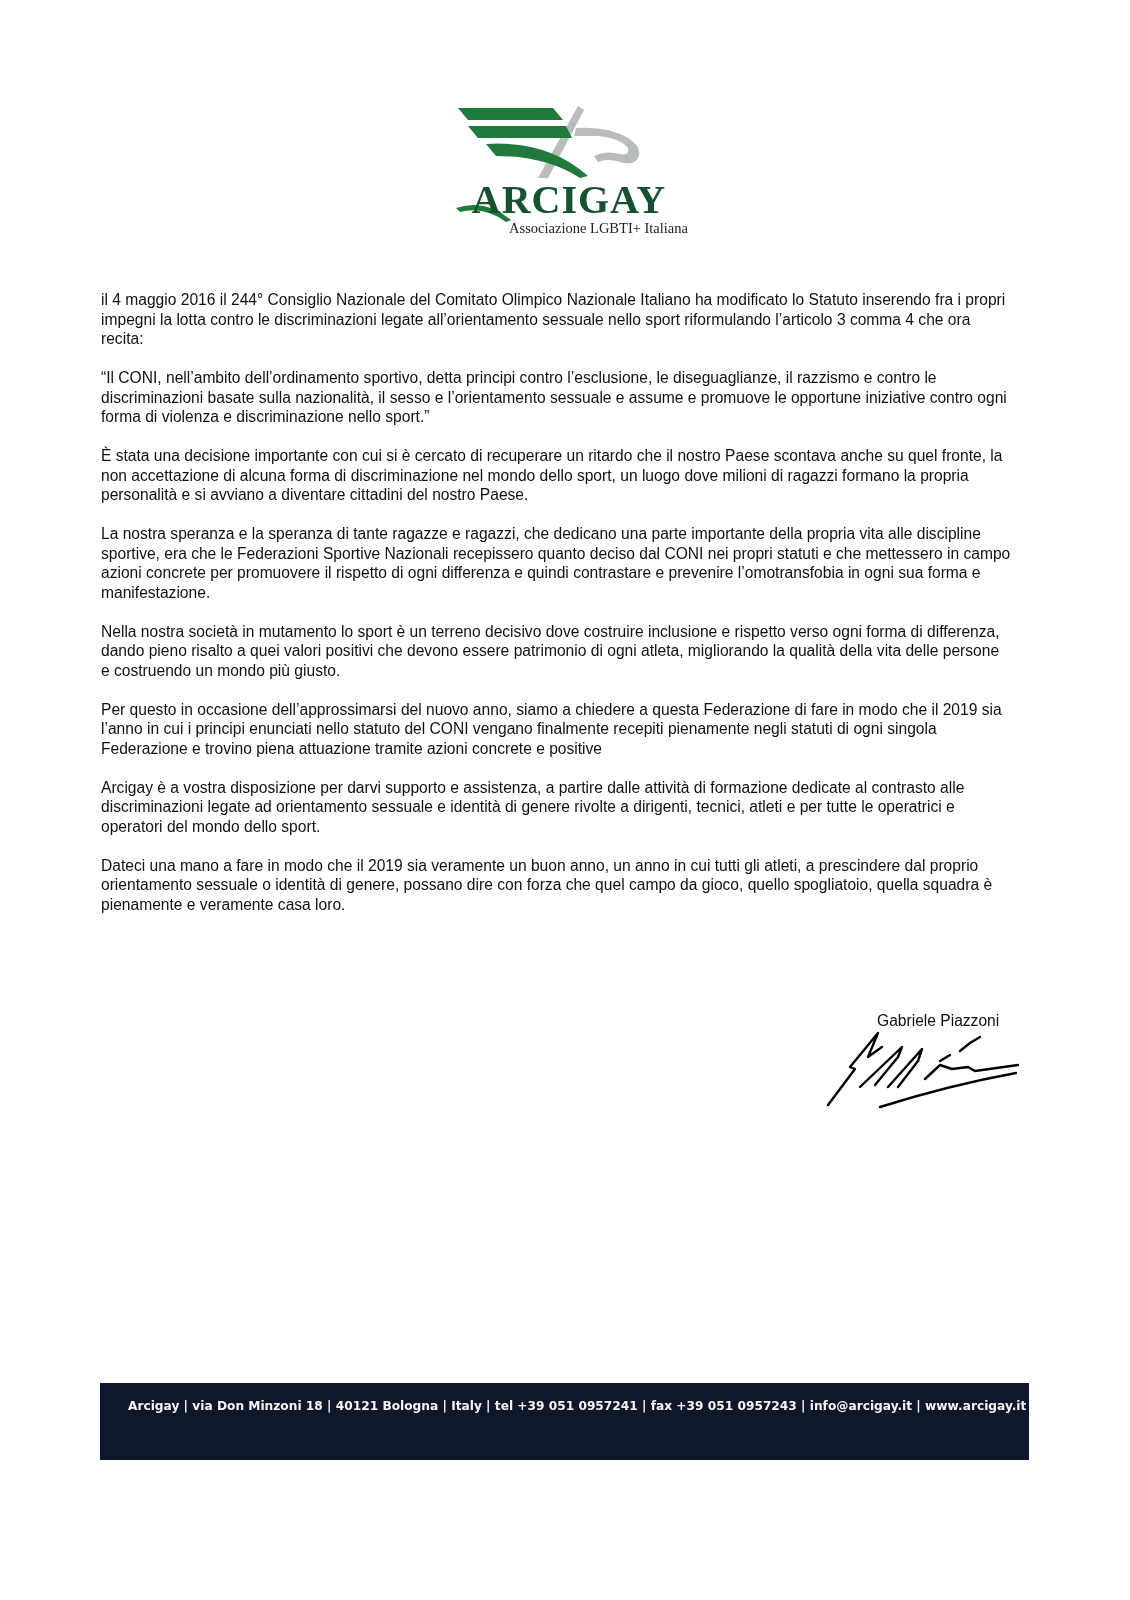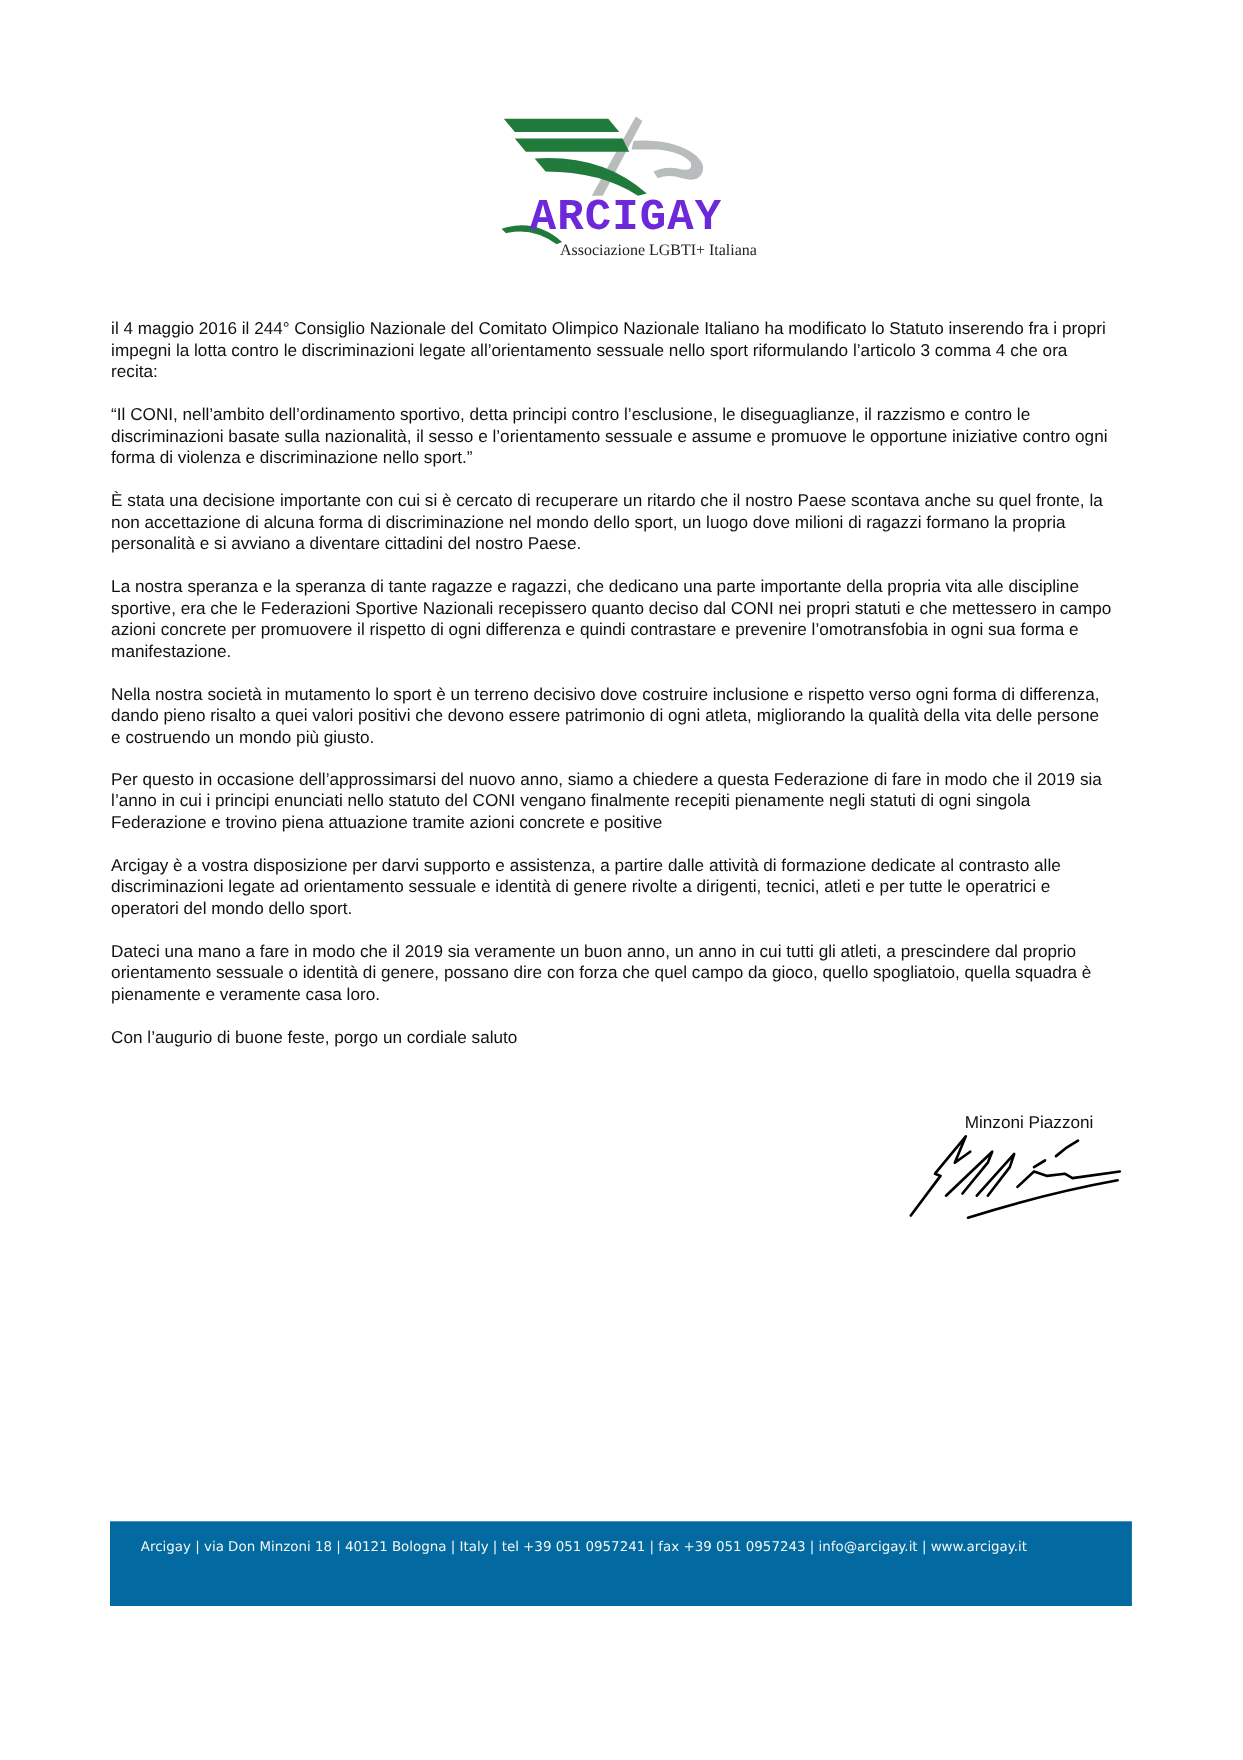--- a/index.html
+++ b/index.html
@@ -1,26 +1,26 @@
 <!DOCTYPE html>
 <html><head>
 <meta charset="utf-8">
 <style>
   html, body { margin: 0; padding: 0; background: #ffffff; }
   body { width: 1130px; height: 1600px; position: relative; overflow: hidden; font-family: "Liberation Sans", sans-serif; color: #111; }
   .logo { position: absolute; left: 448px; top: 98px; width: 240px; height: 145px; }
   .logo svg { position: absolute; left: 0; top: 0; }
-  .logo-word { position: absolute; left: 6px; top: 78px; width: 230px; text-align: center; font-family: Liberation Mono, monospace; font-weight: bold; font-size: 40px; letter-spacing: 1px; color: #6d28d9; }
+  .logo-word { position: absolute; left: 6px; top: 78px; width: 230px; text-align: center; font-family: Liberation Serif, serif; font-weight: bold; font-size: 40px; letter-spacing: 1px; color: #14532d; }
   .logo-sub { position: absolute; left: 0; top: 122px; width: 240px; text-align: right; font-family: "Liberation Serif", serif; font-size: 14.5px; color: #222; }
   .letter { position: absolute; left: 101px; top: 290px; width: 910px; font-size: 15.6px; line-height: 19.5px; }
   .letter p { margin: 0 0 19.5px 0; }
   .letter p.quote { }
   .signature-name { position: absolute; left: 877px; top: 1012px; font-size: 15.6px; }
   .signature-graphic { position: absolute; left: 820px; top: 1025px; }
-  .footer { position: absolute; left: 100px; top: 1383px; width: 929px; height: 77px; background: #0369a1; }
+  .footer { position: absolute; left: 100px; top: 1383px; width: 929px; height: 77px; background: #0f172a; font-weight: bold; }
   .footer-text { position: absolute; left: 28px; top: 16px; font-family: "DejaVu Sans", sans-serif; font-size: 12.2px; color: #f2f7f2; white-space: nowrap; }
 </style>
 </head>
 <body>
 
 <div class="logo">
   <svg width="240" height="90" viewBox="0 0 240 90">
 
     <path d="M90 80 L130 8 L136 12 L100 80 Z" fill="#b9bcbc"></path>
     <path d="M128 30 Q160 28 180 40 Q195 50 190 60 Q186 68 172 64 Q160 60 150 64 L146 58 Q158 52 172 56 Q182 58 180 50 Q172 40 150 38 L126 38 Z" fill="#b9bcbc"></path>
@@ -38,24 +38,23 @@
 
 <div class="letter">
   <p>il 4 maggio 2016 il 244° Consiglio Nazionale del Comitato Olimpico Nazionale Italiano ha modificato lo Statuto inserendo fra i propri impegni la lotta contro le discriminazioni legate all’orientamento sessuale nello sport riformulando l’articolo 3 comma 4 che ora recita:</p>
   <p class="quote">“Il CONI, nell’ambito dell’ordinamento sportivo, detta principi contro l’esclusione, le diseguaglianze, il razzismo e contro le discriminazioni basate sulla nazionalità, il sesso e l’orientamento sessuale e assume e promuove le opportune iniziative contro ogni forma di violenza e discriminazione nello sport.”</p>
   <p>È stata una decisione importante con cui si è cercato di recuperare un ritardo che il nostro Paese scontava anche su quel fronte, la non accettazione di alcuna forma di discriminazione nel mondo dello sport, un luogo dove milioni di ragazzi formano la propria personalità e si avviano a diventare cittadini del nostro Paese.</p>
   <p>La nostra speranza e la speranza di tante ragazze e ragazzi, che dedicano una parte importante della propria vita alle discipline sportive, era che le Federazioni Sportive Nazionali recepissero quanto deciso dal CONI nei propri statuti e che mettessero in campo azioni concrete per promuovere il rispetto di ogni differenza e quindi contrastare e prevenire l’omotransfobia in ogni sua forma e manifestazione.</p>
   <p>Nella nostra società in mutamento lo sport è un terreno decisivo dove costruire inclusione e rispetto verso ogni forma di differenza, dando pieno risalto a quei valori positivi che devono essere patrimonio di ogni atleta, migliorando la qualità della vita delle persone e costruendo un mondo più giusto.</p>
   <p>Per questo in occasione dell’approssimarsi del nuovo anno, siamo a chiedere a questa Federazione di fare in modo che il 2019 sia l’anno in cui i principi enunciati nello statuto del CONI vengano finalmente recepiti pienamente negli statuti di ogni singola Federazione e trovino piena attuazione tramite azioni concrete e positive</p>
   <p>Arcigay è a vostra disposizione per darvi supporto e assistenza, a partire dalle attività di formazione dedicate al contrasto alle discriminazioni legate ad orientamento sessuale e identità di genere rivolte a dirigenti, tecnici, atleti e per tutte le operatrici e operatori del mondo dello sport.</p>
   <p>Dateci una mano a fare in modo che il 2019 sia veramente un buon anno, un anno in cui tutti gli atleti, a prescindere dal proprio orientamento sessuale o identità di genere, possano dire con forza che quel campo da gioco, quello spogliatoio, quella squadra è pienamente e veramente casa loro.</p>
-  <p>Con l’augurio di buone feste, porgo un cordiale saluto</p>
 </div>
 
-<div class="signature-name">Minzoni Piazzoni</div>
+<div class="signature-name">Gabriele Piazzoni</div>
 <svg class="signature-graphic" width="210" height="85" viewBox="0 0 210 85">
   <g fill="none" stroke="#000" stroke-width="2.4" stroke-linecap="round" stroke-linejoin="round">
     <path d="M8 80 L35 44 L30 42 L58 8 L48 32 L62 22"></path>
     <path d="M40 62 L82 22 L78 32 L55 60"></path>
     <path d="M68 62 L102 24 L98 36 L78 62"></path>
     <path d="M105 54 L120 40 L132 44 L148 42 L155 46 L198 40"></path>
     <path d="M60 82 Q130 60 196 48"></path>
     <path d="M120 36 L130 30 M140 26 L150 18 L160 12"></path>
   </g>
 </svg>

